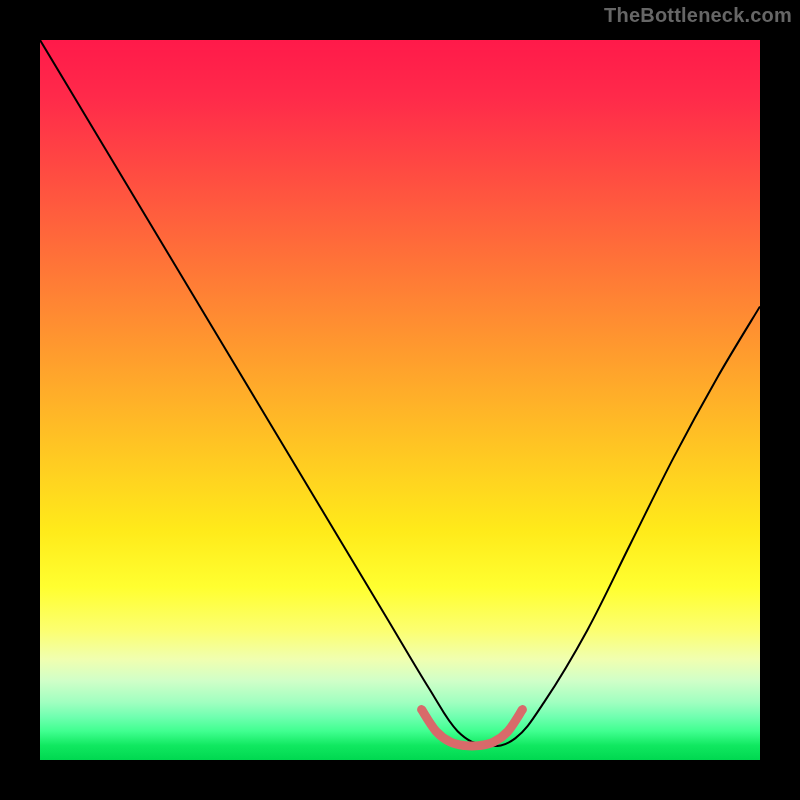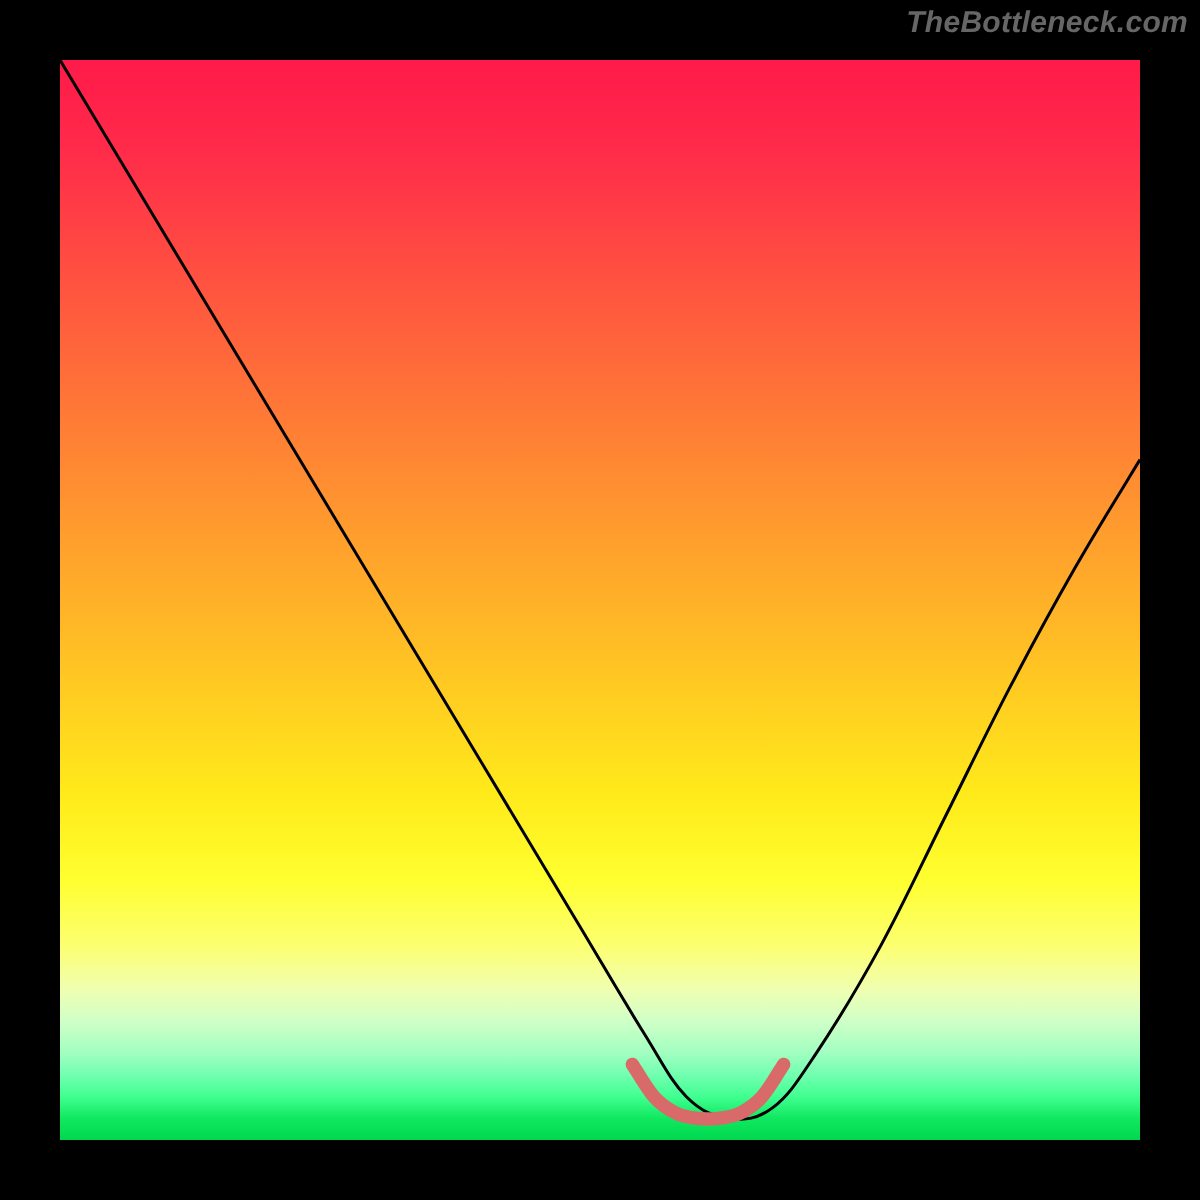--- a/index.html
+++ b/index.html
@@ -44,21 +44,20 @@
   }
   .watermark {
     position: absolute;
     top: 4px;
     right: 8px;
     font-family: Arial, Helvetica, sans-serif;
     font-size: 20px;
     font-weight: 600;
     color: #666;
     letter-spacing: 0.2px;
-    font-style: italic;
   }
   svg.overlay {
     position: absolute;
     left: 0;
     top: 0;
     width: 720px;
     height: 720px;
     pointer-events: none;
   }
   path.curve {

